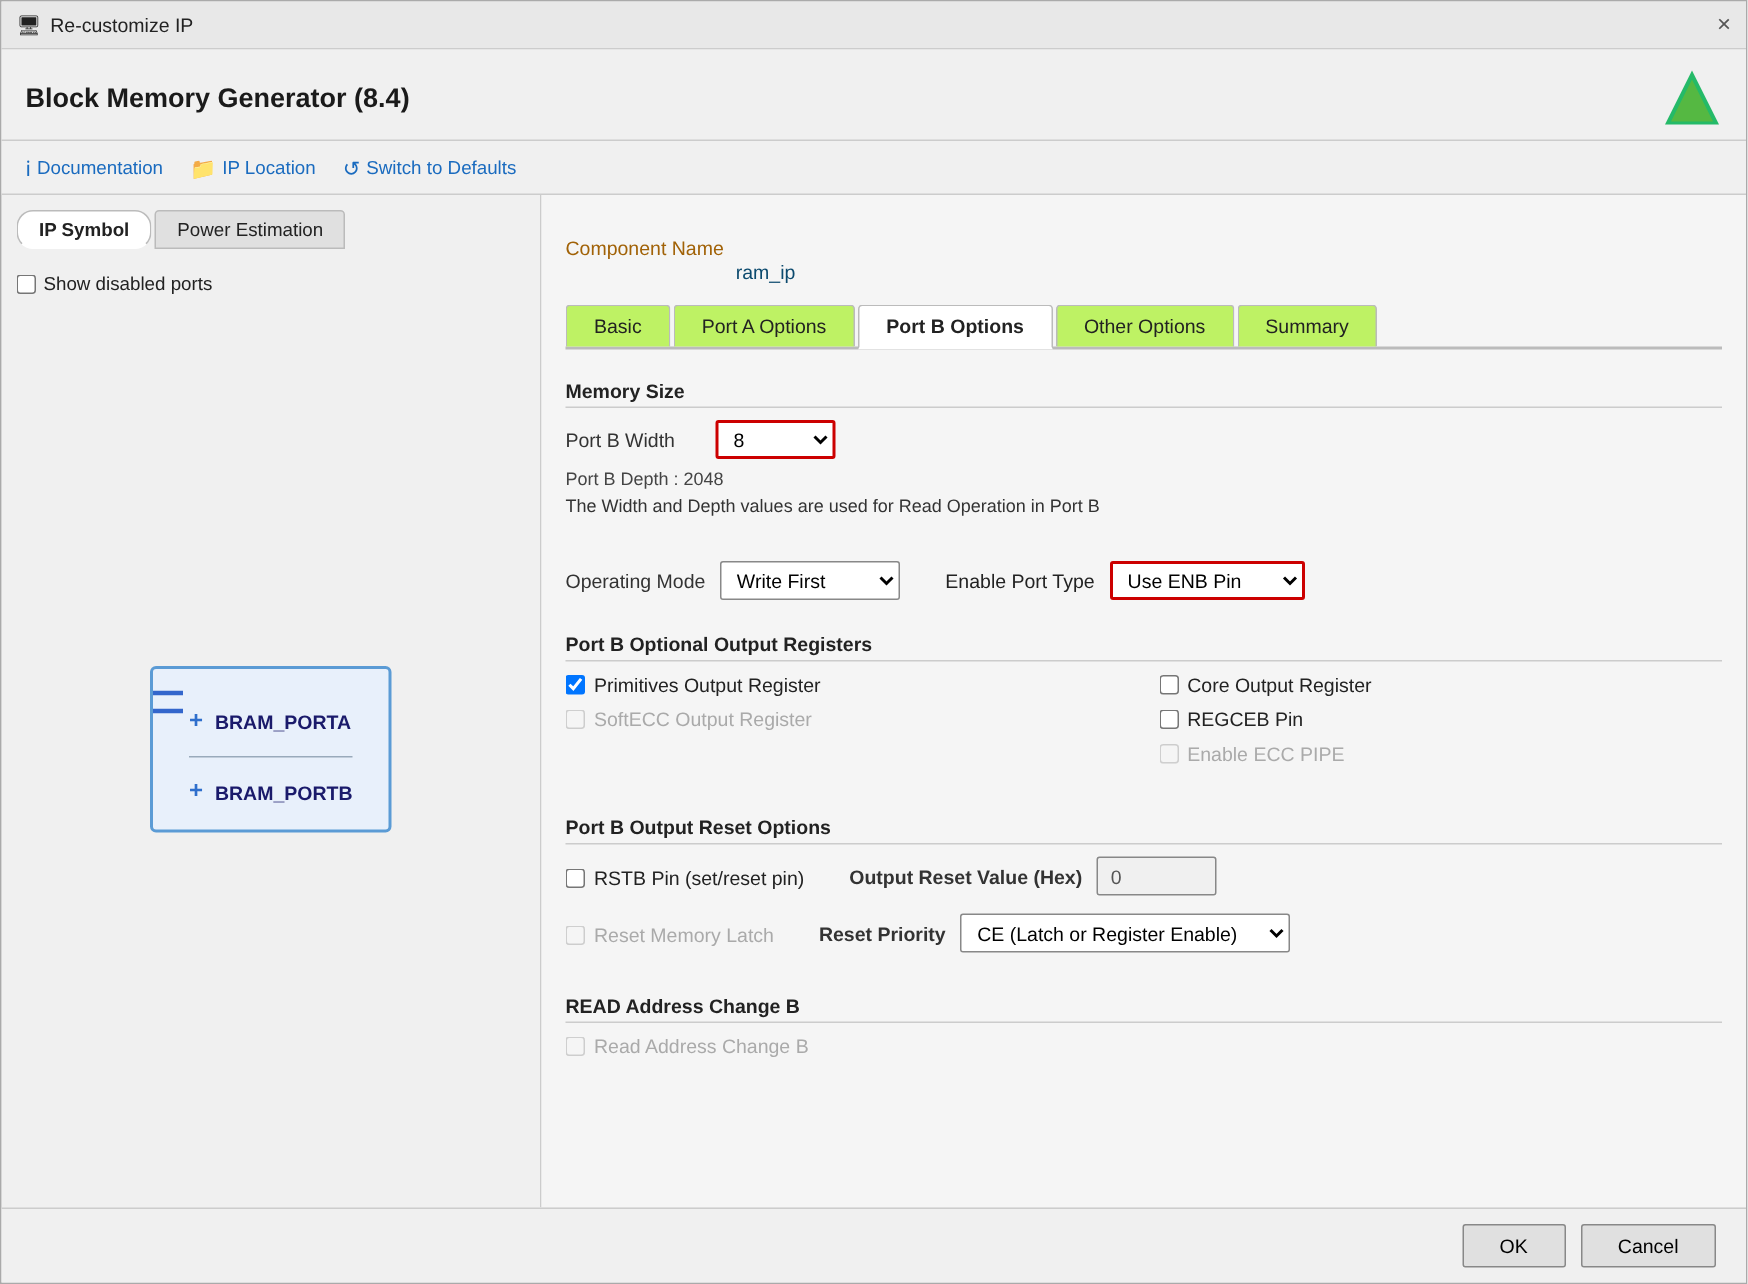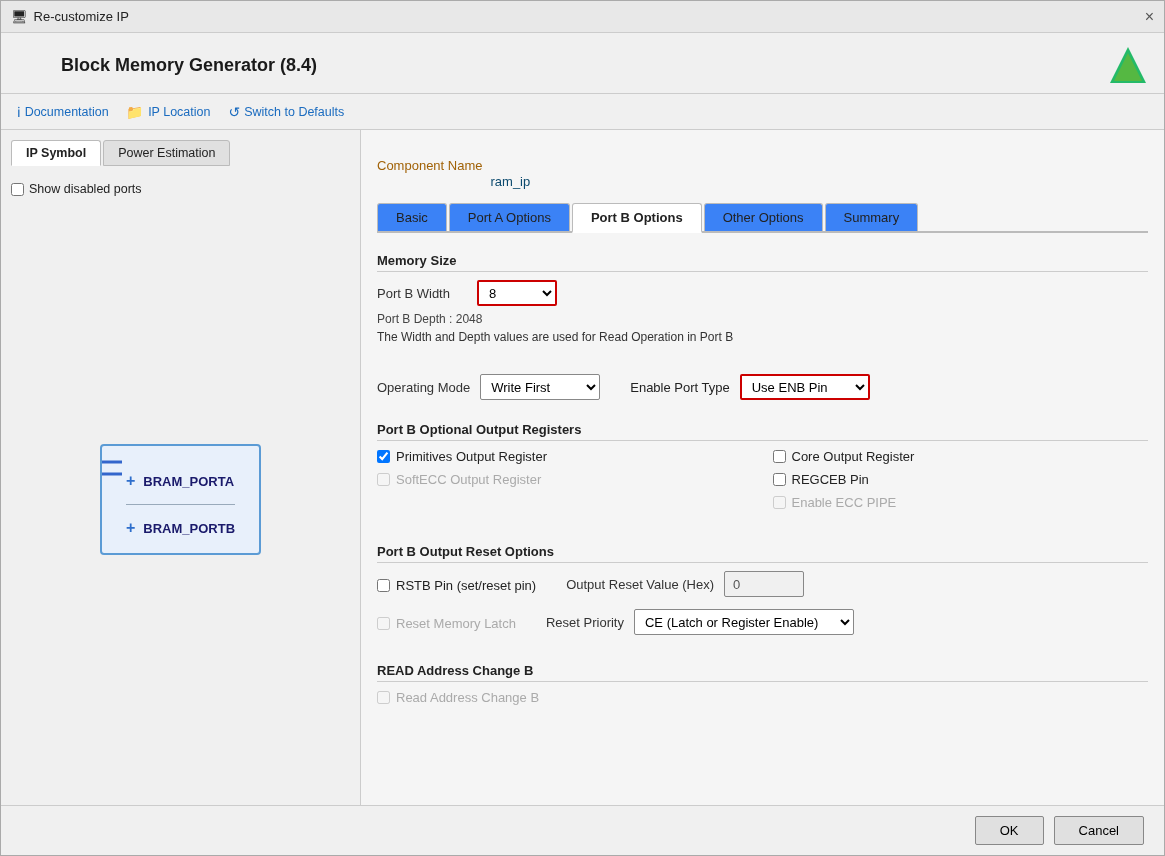--- a/index.html
+++ b/index.html
@@ -5,49 +5,49 @@
     * { box-sizing: border-box; margin: 0; padding: 0; }
     body { font-family: 'Segoe UI', Arial, sans-serif; font-size: 13px; background: #f0f0f0; color: #222; width: 1165px; height: 856px; overflow: hidden; }
 
     .window { width: 1165px; height: 856px; background: #f0f0f0; border: 1px solid #aaa; display: flex; flex-direction: column; }
 
     .title-bar { background: #e8e8e8; border-bottom: 1px solid #ccc; padding: 6px 10px; display: flex; align-items: center; justify-content: space-between; height: 32px; }
     .title-bar-left { display: flex; align-items: center; gap: 6px; font-size: 13px; }
     .title-bar-close { cursor: pointer; font-size: 16px; color: #555; background: none; border: none; }
 
     .main-header { padding: 12px 16px 8px 16px; background: #f0f0f0; border-bottom: 1px solid #ccc; display: flex; align-items: center; justify-content: space-between; }
-    .main-title { font-size: 18px; font-weight: bold; color: #1a1a1a; margin-left: 44px; }
+    .main-title { font-size: 18px; font-weight: bold; color: #1a1a1a; }
 
     .toolbar { padding: 6px 16px; background: #f0f0f0; border-bottom: 1px solid #ccc; display: flex; align-items: center; gap: 18px; height: 36px; }
     .toolbar-item { display: flex; align-items: center; gap: 4px; color: #1a6bbf; cursor: pointer; font-size: 12.5px; text-decoration: none; }
     .toolbar-icon { font-size: 14px; }
 
     .content-area { display: flex; flex: 1; overflow: hidden; }
 
     .left-panel { width: 360px; min-width: 360px; border-right: 1px solid #ccc; background: #f0f0f0; padding: 10px; display: flex; flex-direction: column; gap: 8px; }
     .left-panel-tabs { display: flex; gap: 2px; margin-bottom: 8px; }
     .left-tab { padding: 5px 14px; border: 1px solid #bbb; background: #e0e0e0; cursor: pointer; font-size: 12.5px; border-radius: 3px 3px 0 0; }
-    .left-tab.active { background: #fff; border-bottom: 1px solid #fff; font-weight: bold; }
+    .left-tab.active { background: #fff; border-bottom: 1px solid #fff; font-weight: bold; border-radius: 11px; }
     .show-disabled { display: flex; align-items: center; gap: 5px; font-size: 12.5px; }
     .show-disabled input[type=checkbox] { margin: 0; }
 
     .block-diagram { flex: 1; display: flex; align-items: center; justify-content: center; }
     .block-box { border: 2px solid #5b9bd5; background: #e8f0fb; padding: 16px 24px; border-radius: 4px; display: flex; flex-direction: column; gap: 10px; min-width: 160px; }
     .block-port { display: flex; align-items: center; gap: 8px; font-size: 13px; font-weight: bold; color: #1a1a6b; }
     .block-port-icon { color: #2e6ecc; font-size: 16px; font-weight: bold; }
     .block-divider { border-top: 1px solid #9ab; margin: 4px 0; }
 
     .right-panel { flex: 1; background: #f5f5f5; padding: 12px 16px; display: flex; flex-direction: column; gap: 10px; overflow-y: auto; }
 
     .component-name-row { display: flex; align-items: center; gap: 8px; margin-bottom: 4px; }
     .component-name-label { font-size: 13px; color: #a16207; }
     .component-name-value { font-size: 13px; font-weight: normal; color: #0c4a6e; margin-top: 32px; }
 
     .tabs-bar { display: flex; border-bottom: 2px solid #bbb; gap: 0; margin-bottom: 10px; }
-    .tab { padding: 6px 18px; border: 1px solid #bbb; border-bottom: none; background: #3b82f6; cursor: pointer; font-size: 13px; margin-right: 2px; border-radius: 3px 3px 0 0; }
+    .tab { padding: 6px 18px; border: 1px solid #bbb; border-bottom: none; background: #bef264; cursor: pointer; font-size: 13px; margin-right: 2px; border-radius: 3px 3px 0 0; }
     .tab.active { background: #fff; font-weight: bold; border-bottom: 2px solid #fff; margin-bottom: -2px; }
 
     .section { margin-bottom: 12px; }
     .section-title { font-size: 13px; font-weight: bold; color: #222; margin-bottom: 8px; border-bottom: 1px solid #ccc; padding-bottom: 3px; }
 
     .field-row { display: flex; align-items: center; gap: 10px; margin-bottom: 6px; flex-wrap: wrap; }
     .field-label { font-size: 13px; color: #333; min-width: 90px; }
 
     .select-box { border: 1px solid #888; background: #fff; padding: 3px 6px; font-size: 13px; border-radius: 2px; height: 26px; }
 
@@ -55,21 +55,21 @@
     .info-text-note { font-size: 12px; color: #333; margin-bottom: 8px; }
 
     .checkbox-row { display: flex; align-items: center; gap: 6px; margin-bottom: 4px; }
     .checkbox-row input[type=checkbox] { margin: 0; }
     .checkbox-row label { font-size: 13px; }
     .checkbox-row label.disabled { color: #aaa; }
 
     .checkbox-grid { display: grid; grid-template-columns: 1fr 1fr; gap: 4px 20px; margin-bottom: 8px; }
 
     .reset-row { display: flex; align-items: center; gap: 10px; margin-bottom: 6px; }
-    .reset-label { font-size: 13px; color: #333; }
+    .reset-label { font-size: 13px; color: #333; font-weight: bold; }
     .text-input { border: 1px solid #888; background: #f0f0f0; padding: 3px 8px; font-size: 13px; border-radius: 2px; height: 26px; color: #555; }
 
     
     .highlighted-select { border: 2px solid #cc0000 !important; }
 
     .bottom-bar { background: #f0f0f0; border-top: 1px solid #ccc; padding: 10px 20px; display: flex; justify-content: flex-end; gap: 10px; height: 50px; }
     .btn { padding: 5px 24px; border: 1px solid #888; background: #e0e0e0; cursor: pointer; font-size: 13px; border-radius: 2px; }
     .btn-ok { background: #e0e0e0; }
   </style>
 </head>

